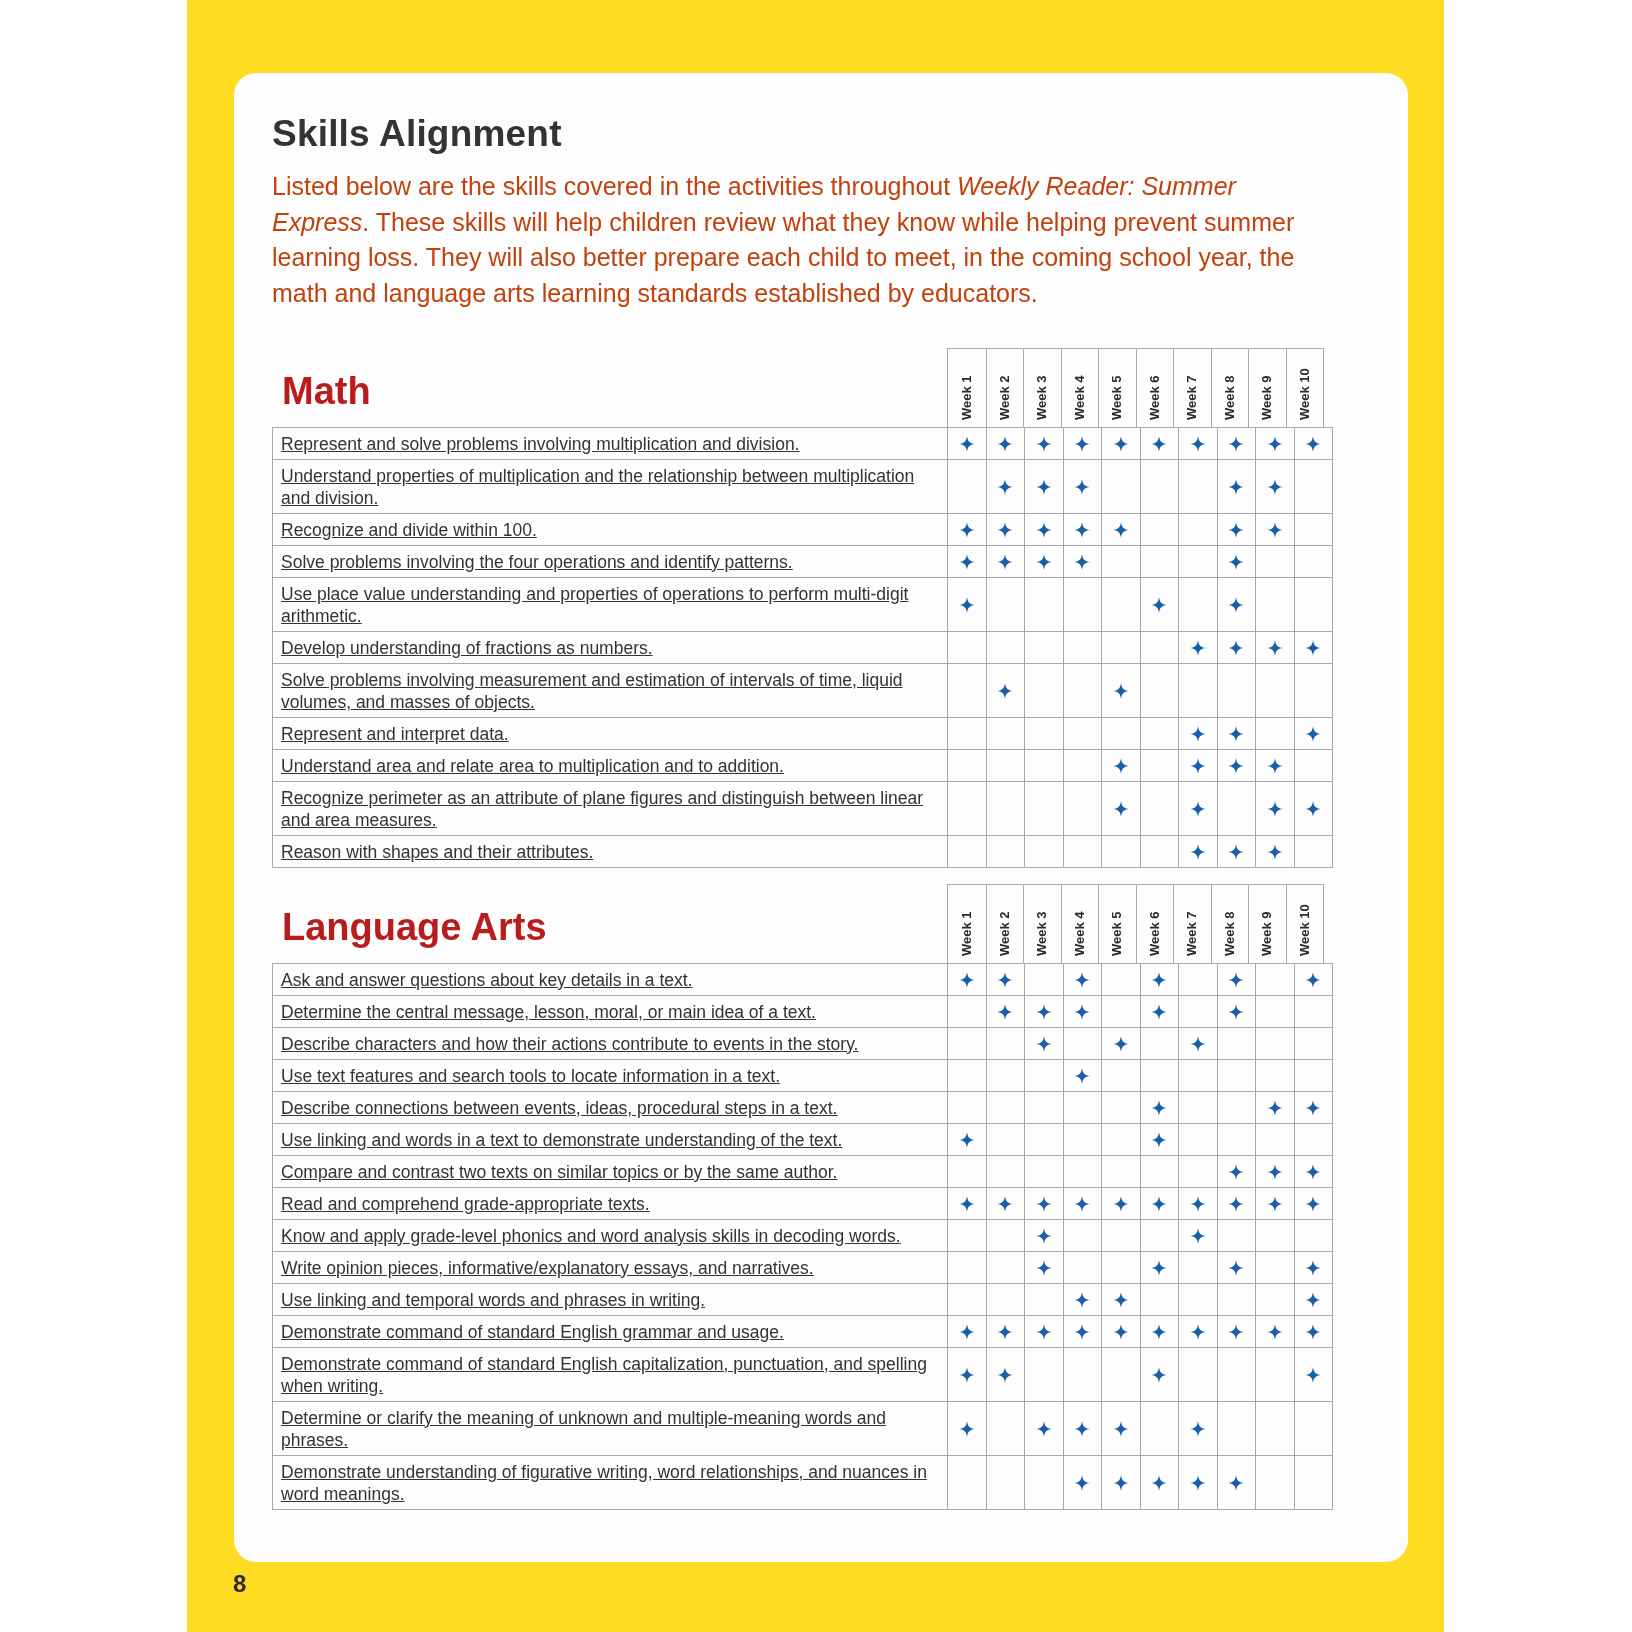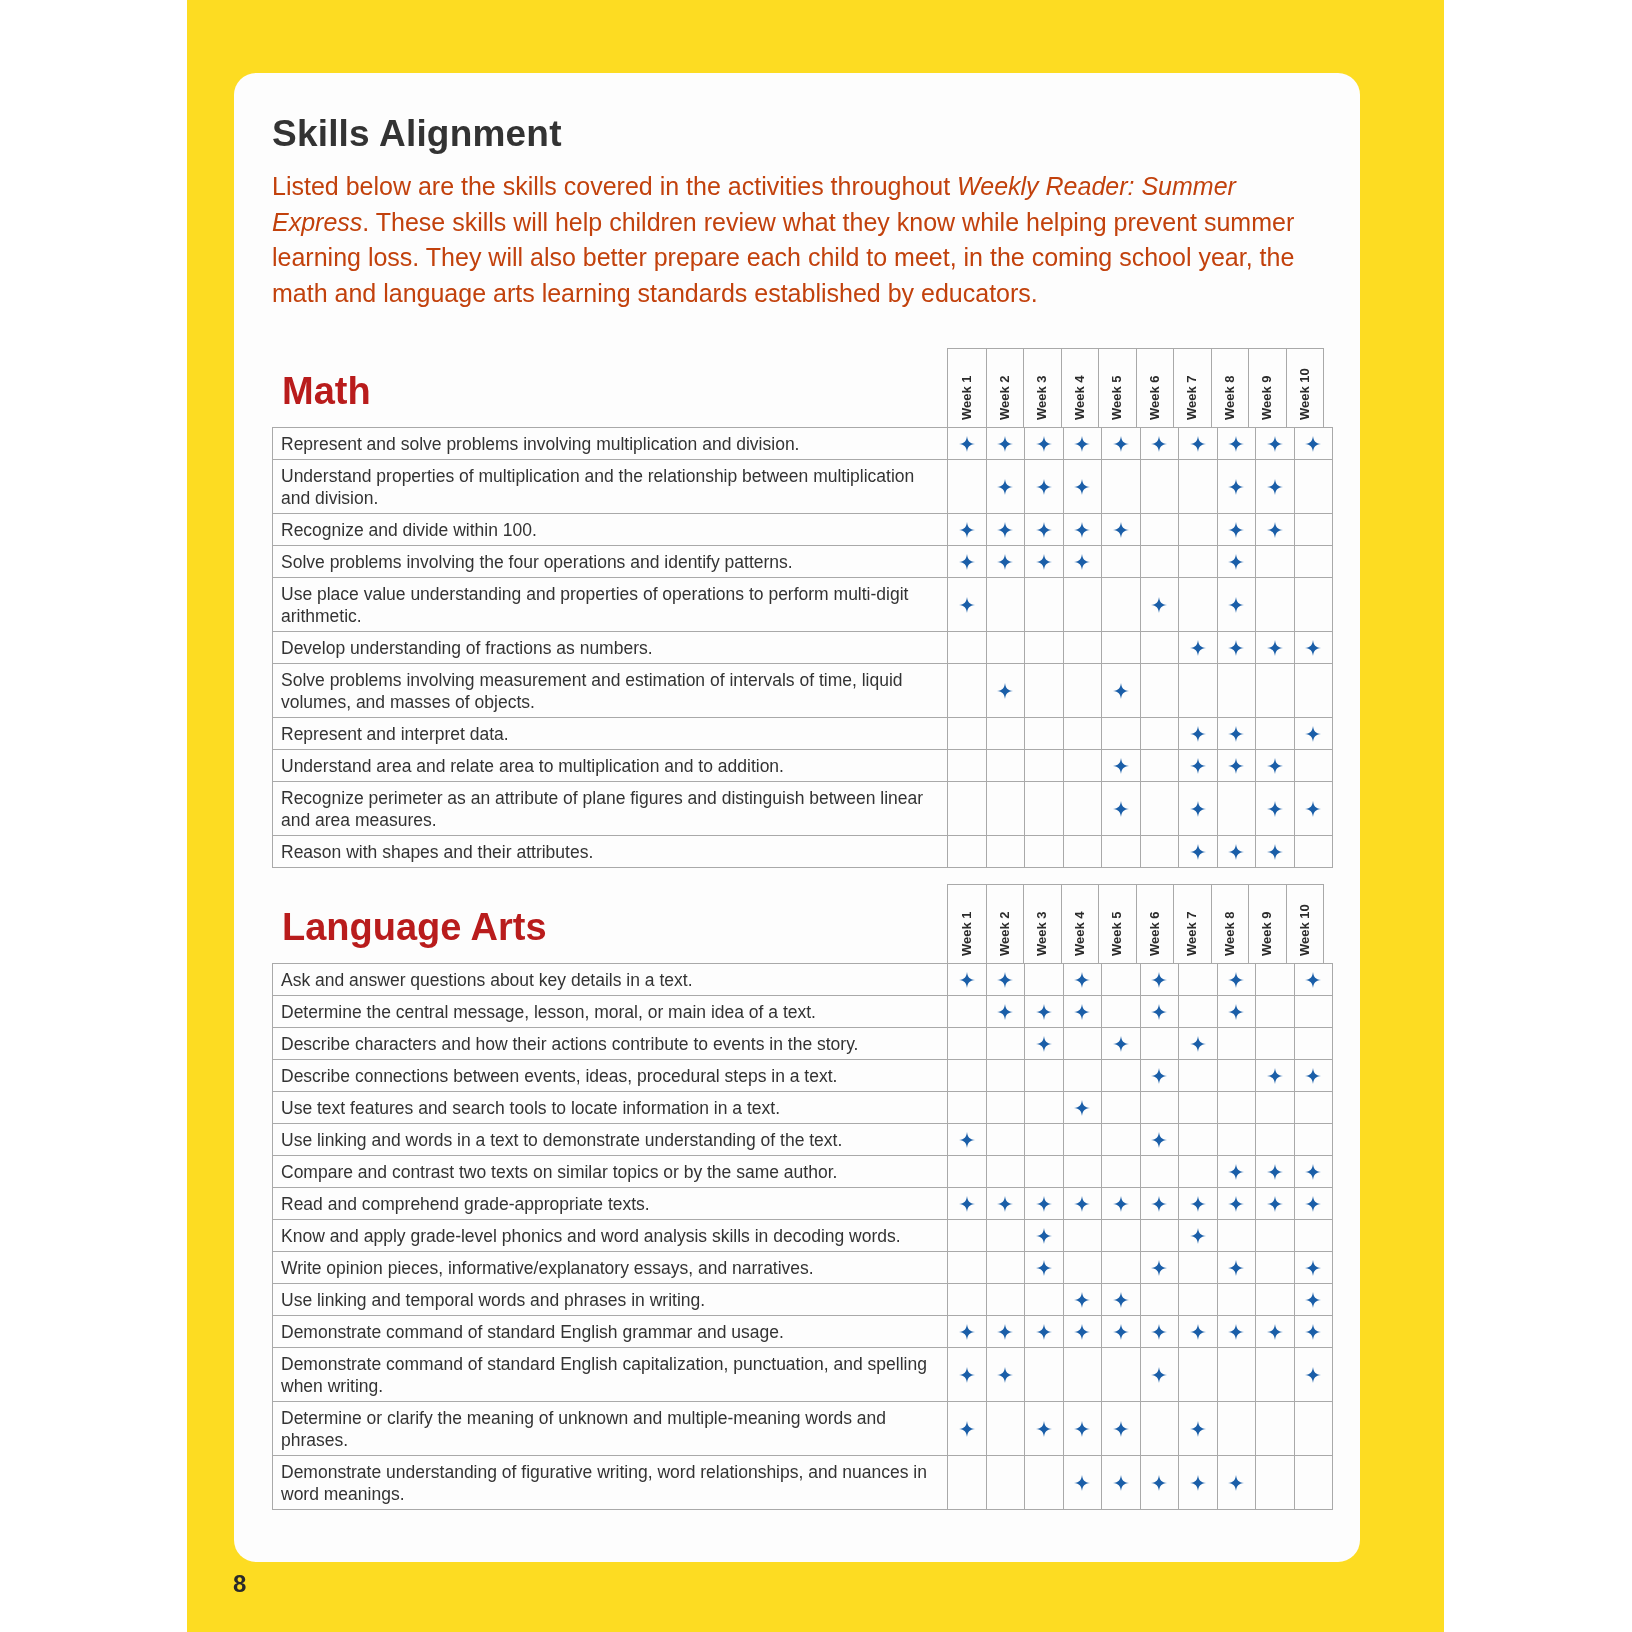--- a/index.html
+++ b/index.html
@@ -1,36 +1,36 @@
 <!DOCTYPE html>
 <html><head>
 <meta charset="utf-8">
 <style>
   html, body { margin:0; padding:0; }
   body { width:1632px; height:1632px; background:#ffffff; position:relative; overflow:hidden;
          font-family:"Liberation Sans", sans-serif; }
   .yellow { position:absolute; left:187px; top:0; width:1257px; height:1632px; background:#FDDC22; }
   .card { position:absolute; left:234px; top:73px; width:1126px; height:1489px; background:#FDFDFD;
-          border-radius:22px; }
+          border-radius:22px;padding-left:48px; }
   .title { position:absolute; left:38px; top:40px; margin:0; font-size:37px; font-weight:bold; color:#333333;
            letter-spacing:0.2px; }
   .intro { position:absolute; left:38px; top:96px; width:1050px; margin:0; font-size:25px; line-height:35.5px;
            color:#c2410c; }
   .intro em { font-style:italic; }
   .section { position:absolute; left:38px; width:1051px; }
   .sec-head { position:relative; height:79px; }
   .sec-title { position:absolute; left:10px; bottom:14px; font-size:38px; font-weight:bold; color:#b91c1c; margin:0; }
   .week-head { position:absolute; left:675px; top:0; height:79px; display:flex; border:1px solid #a9a9a9; border-bottom:none; box-sizing:border-box; }
   .week-head .wk { width:37.5px; height:79px; border-left:1px solid #a9a9a9; box-sizing:border-box; position:relative; }
   .week-head .wk:first-child { border-left:none; }
   .wk span { position:absolute; left:50%; bottom:8px; transform-origin:left bottom; transform:translateX(7px) rotate(-90deg);
              white-space:nowrap; font-size:13px; font-weight:bold; color:#2b2b2b; }
   table { border-collapse:collapse; width:1051px; table-layout:fixed; }
   td { border:1.5px solid #a9a9a9; padding:0; }
-  td.skill { width:675px; padding:0 8px; font-size:17.5px; line-height:22px; color:#333333; box-sizing:border-box; }
+  td.skill { width:675px; padding:0 8px; font-size:17.5px; line-height:22px; color:#333333; box-sizing:border-box;text-decoration:underline; }
   td.cell { width:37.5px; text-align:center; vertical-align:middle; }
   tr.single td { height:31px; }
   tr.double td { height:53px; }
   .star { display:inline-block; width:16px; height:16px; vertical-align:middle; }
   .page-num { position:absolute; left:233px; top:1570px; font-size:24px; font-weight:bold; color:#2a2a2a; }
 </style>
 </head>
 <body>
 
 <div class="yellow"></div>
@@ -423,52 +423,52 @@
                 </svg></span></td>
             <td class="cell"></td>
             <td class="cell"><span class="star"><svg viewBox="0 0 20 20" width="16" height="16">
                   <path d="M10 0 C11 7 13 9 20 10 C13 11 11 13 10 20 C9 13 7 11 0 10 C7 9 9 7 10 0Z" fill="#1A5EA8"></path>
                 </svg></span></td>
             <td class="cell"></td>
             <td class="cell"></td>
             <td class="cell"></td>
           </tr>
           <tr class="single">
+            <td class="skill">Use text features and search tools to locate information in a text.</td>
+            <td class="cell"></td>
+            <td class="cell"></td>
+            <td class="cell"></td>
+            <td class="cell"><span class="star"><svg viewBox="0 0 20 20" width="16" height="16">
+                  <path d="M10 0 C11 7 13 9 20 10 C13 11 11 13 10 20 C9 13 7 11 0 10 C7 9 9 7 10 0Z" fill="#1A5EA8"></path>
+                </svg></span></td>
+            <td class="cell"></td>
+            <td class="cell"></td>
+            <td class="cell"></td>
+            <td class="cell"></td>
+            <td class="cell"></td>
+            <td class="cell"></td>
+          </tr>
+          <tr class="single">
             <td class="skill">Describe connections between events, ideas, procedural steps in a text.</td>
             <td class="cell"></td>
             <td class="cell"></td>
             <td class="cell"></td>
             <td class="cell"></td>
             <td class="cell"></td>
             <td class="cell"><span class="star"><svg viewBox="0 0 20 20" width="16" height="16">
                   <path d="M10 0 C11 7 13 9 20 10 C13 11 11 13 10 20 C9 13 7 11 0 10 C7 9 9 7 10 0Z" fill="#1A5EA8"></path>
                 </svg></span></td>
             <td class="cell"></td>
             <td class="cell"></td>
             <td class="cell"><span class="star"><svg viewBox="0 0 20 20" width="16" height="16">
                   <path d="M10 0 C11 7 13 9 20 10 C13 11 11 13 10 20 C9 13 7 11 0 10 C7 9 9 7 10 0Z" fill="#1A5EA8"></path>
                 </svg></span></td>
             <td class="cell"><span class="star"><svg viewBox="0 0 20 20" width="16" height="16">
                   <path d="M10 0 C11 7 13 9 20 10 C13 11 11 13 10 20 C9 13 7 11 0 10 C7 9 9 7 10 0Z" fill="#1A5EA8"></path>
                 </svg></span></td>
-          </tr>
-          <tr class="single">
-            <td class="skill">Use text features and search tools to locate information in a text.</td>
-            <td class="cell"></td>
-            <td class="cell"></td>
-            <td class="cell"></td>
-            <td class="cell"><span class="star"><svg viewBox="0 0 20 20" width="16" height="16">
-                  <path d="M10 0 C11 7 13 9 20 10 C13 11 11 13 10 20 C9 13 7 11 0 10 C7 9 9 7 10 0Z" fill="#1A5EA8"></path>
-                </svg></span></td>
-            <td class="cell"></td>
-            <td class="cell"></td>
-            <td class="cell"></td>
-            <td class="cell"></td>
-            <td class="cell"></td>
-            <td class="cell"></td>
           </tr>
           <tr class="single">
             <td class="skill">Use linking and words in a text to demonstrate understanding of the text.</td>
             <td class="cell"><span class="star"><svg viewBox="0 0 20 20" width="16" height="16">
                   <path d="M10 0 C11 7 13 9 20 10 C13 11 11 13 10 20 C9 13 7 11 0 10 C7 9 9 7 10 0Z" fill="#1A5EA8"></path>
                 </svg></span></td>
             <td class="cell"></td>
             <td class="cell"></td>
             <td class="cell"></td>
             <td class="cell"></td>

